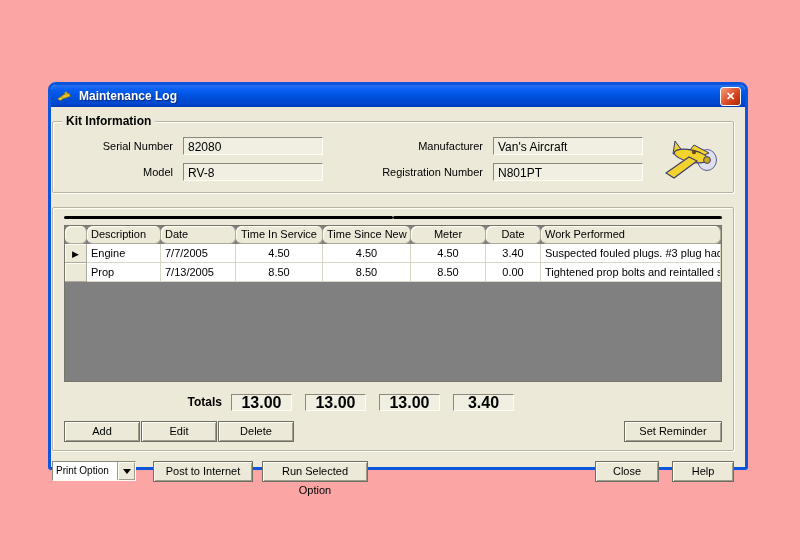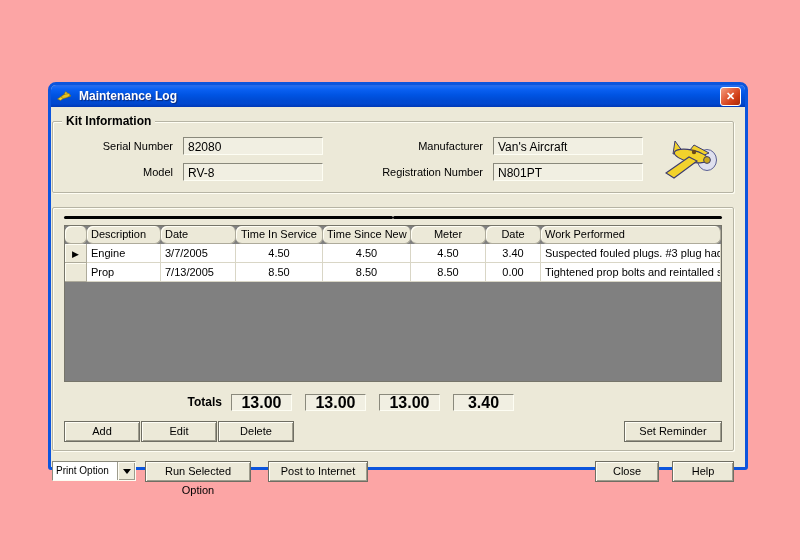--- a/index.html
+++ b/index.html
@@ -149,21 +149,21 @@
             <div class="cell c-tis">Time In Service</div>
             <div class="cell c-tsn">Time Since New</div>
             <div class="cell c-meter">Meter</div>
             <div class="cell c-tach">Date</div>
             <div class="cell c-work">Work Performed</div>
           </div>
 
           <div class="grid-row datarow">
             <div class="cell c-sel sel"><span class="row-arrow">▶</span></div>
             <div class="cell c-desc">Engine</div>
-            <div class="cell c-date">3/7/2005</div>
+            <div class="cell c-date">7/7/2005</div>
             <div class="cell c-tis">4.50</div>
             <div class="cell c-tsn">4.50</div>
             <div class="cell c-meter">4.50</div>
             <div class="cell c-tach">3.40</div>
             <div class="cell c-work">Suspected fouled plugs.  #3 plug had deposits.  Clea</div>
           </div>
 
           <div class="grid-row datarow">
             <div class="cell c-sel sel"></div>
             <div class="cell c-desc">Prop</div>
@@ -194,21 +194,21 @@
         </div>
       </div>
 
       <div class="footer">
         <div class="combo">
           <div class="combo-text">Print Option</div>
           <div class="combo-arrow">
             <div class="tri"></div>
           </div>
         </div>
+        <div class="btn btn-post">Post to Internet</div>
         <div class="btn btn-run">Run Selected Option</div>
-        <div class="btn btn-post">Post to Internet</div>
         <div class="btn btn-close">Close</div>
         <div class="btn btn-help">Help</div>
       </div>
 
     </div>
   </div>
 </div>
 
 </body></html>

